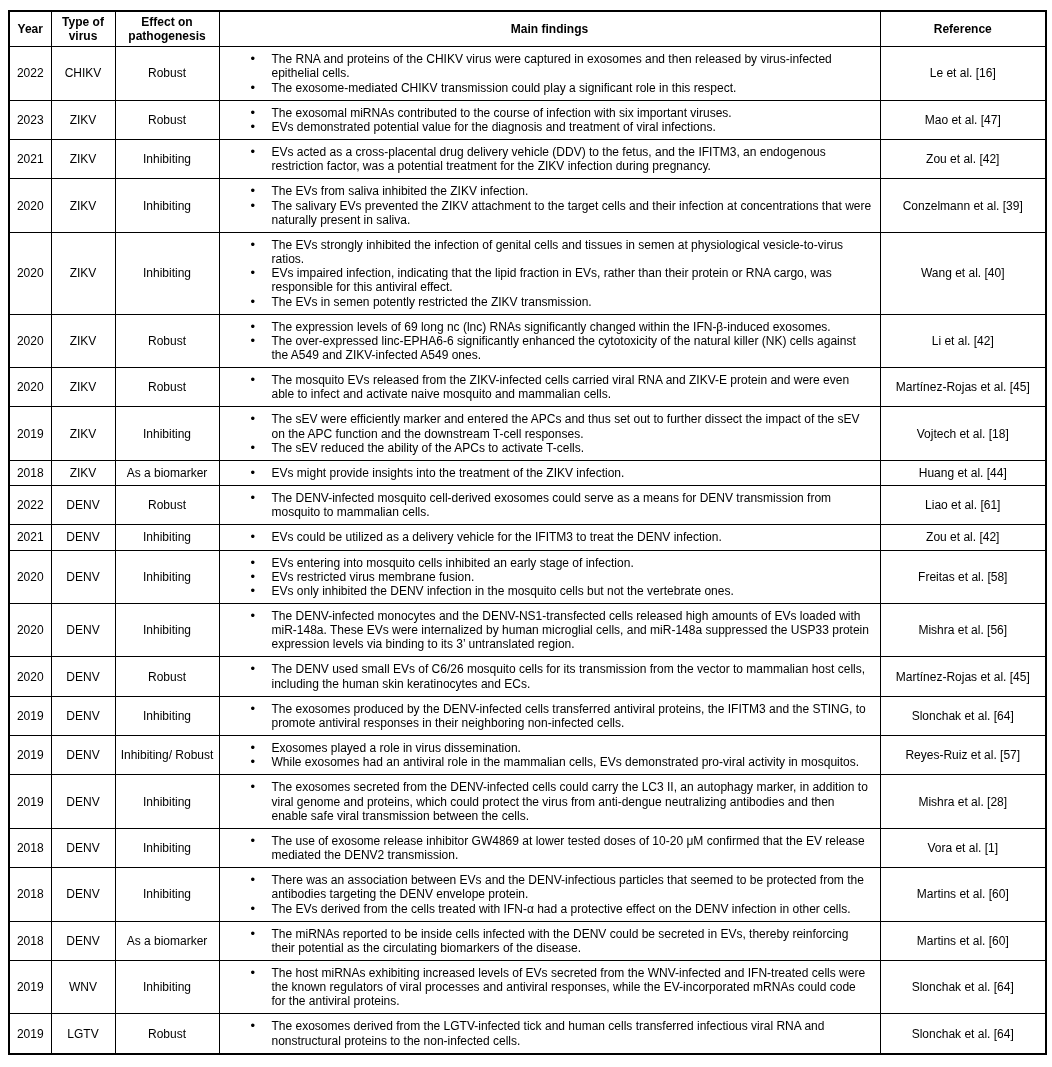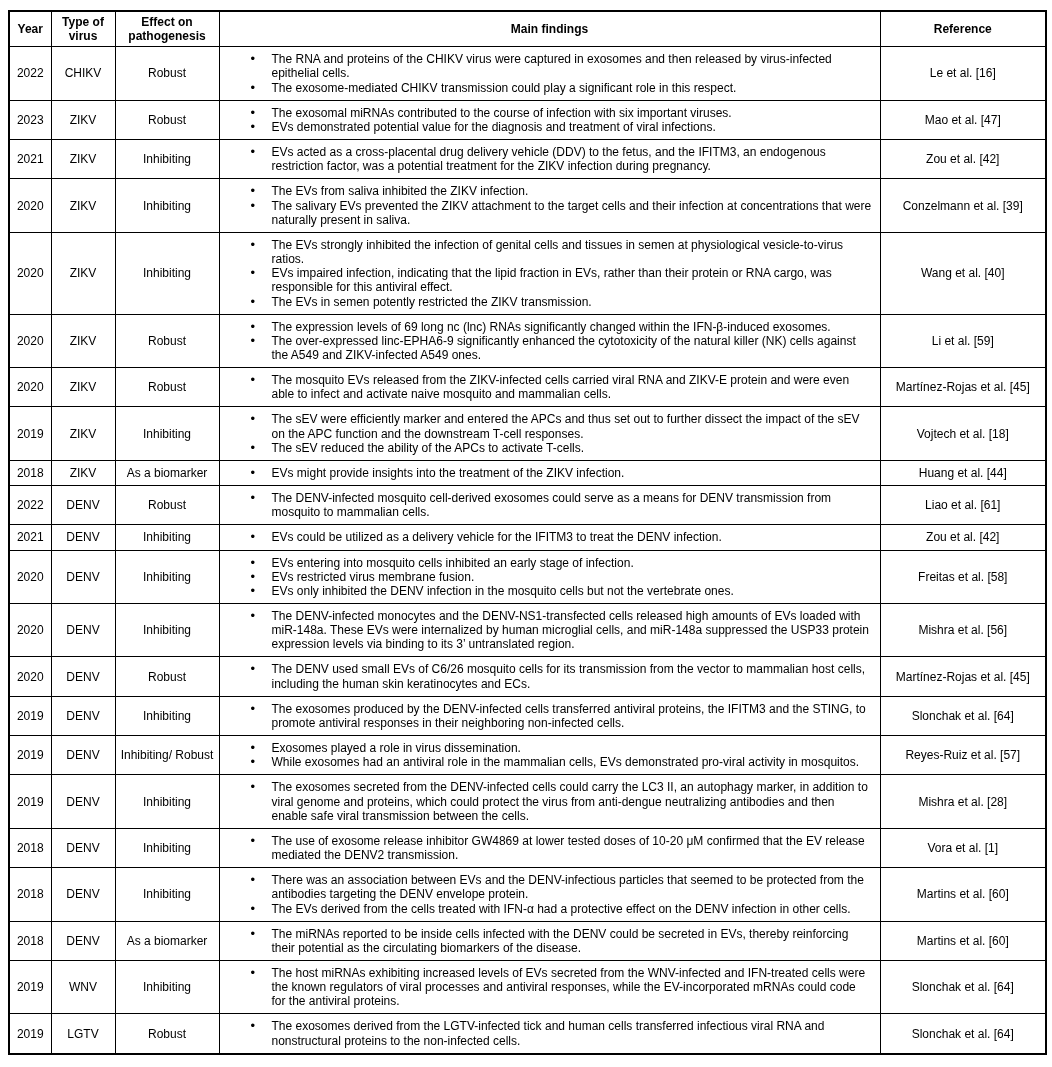--- a/index.html
+++ b/index.html
@@ -136,24 +136,24 @@
           </td>
           <td class="cell-center">Wang et al. [40]</td>
         </tr>
         <tr>
           <td class="cell-center">2020</td>
           <td class="cell-center">ZIKV</td>
           <td class="cell-center">Robust</td>
           <td class="cell-findings">
             <ul class="findings-list">
               <li>The expression levels of 69 long nc (lnc) RNAs significantly changed within the IFN-β-induced exosomes.</li>
-              <li>The over-expressed linc-EPHA6-9 significantly enhanced the cytotoxicity of the natural killer (NK) cells against the A549 and ZIKV-infected A549 ones.</li>
-            </ul>
-          </td>
-          <td class="cell-center">Li et al. [59]</td>
+              <li>The over-expressed linc-EPHA6-6 significantly enhanced the cytotoxicity of the natural killer (NK) cells against the A549 and ZIKV-infected A549 ones.</li>
+            </ul>
+          </td>
+          <td class="cell-center">Li et al. [42]</td>
         </tr>
         <tr>
           <td class="cell-center">2020</td>
           <td class="cell-center">ZIKV</td>
           <td class="cell-center">Robust</td>
           <td class="cell-findings">
             <ul class="findings-list">
               <li>The mosquito EVs released from the ZIKV-infected cells carried viral RNA and ZIKV-E protein and were even able to infect and activate naive mosquito and mammalian cells.</li>
             </ul>
           </td>

